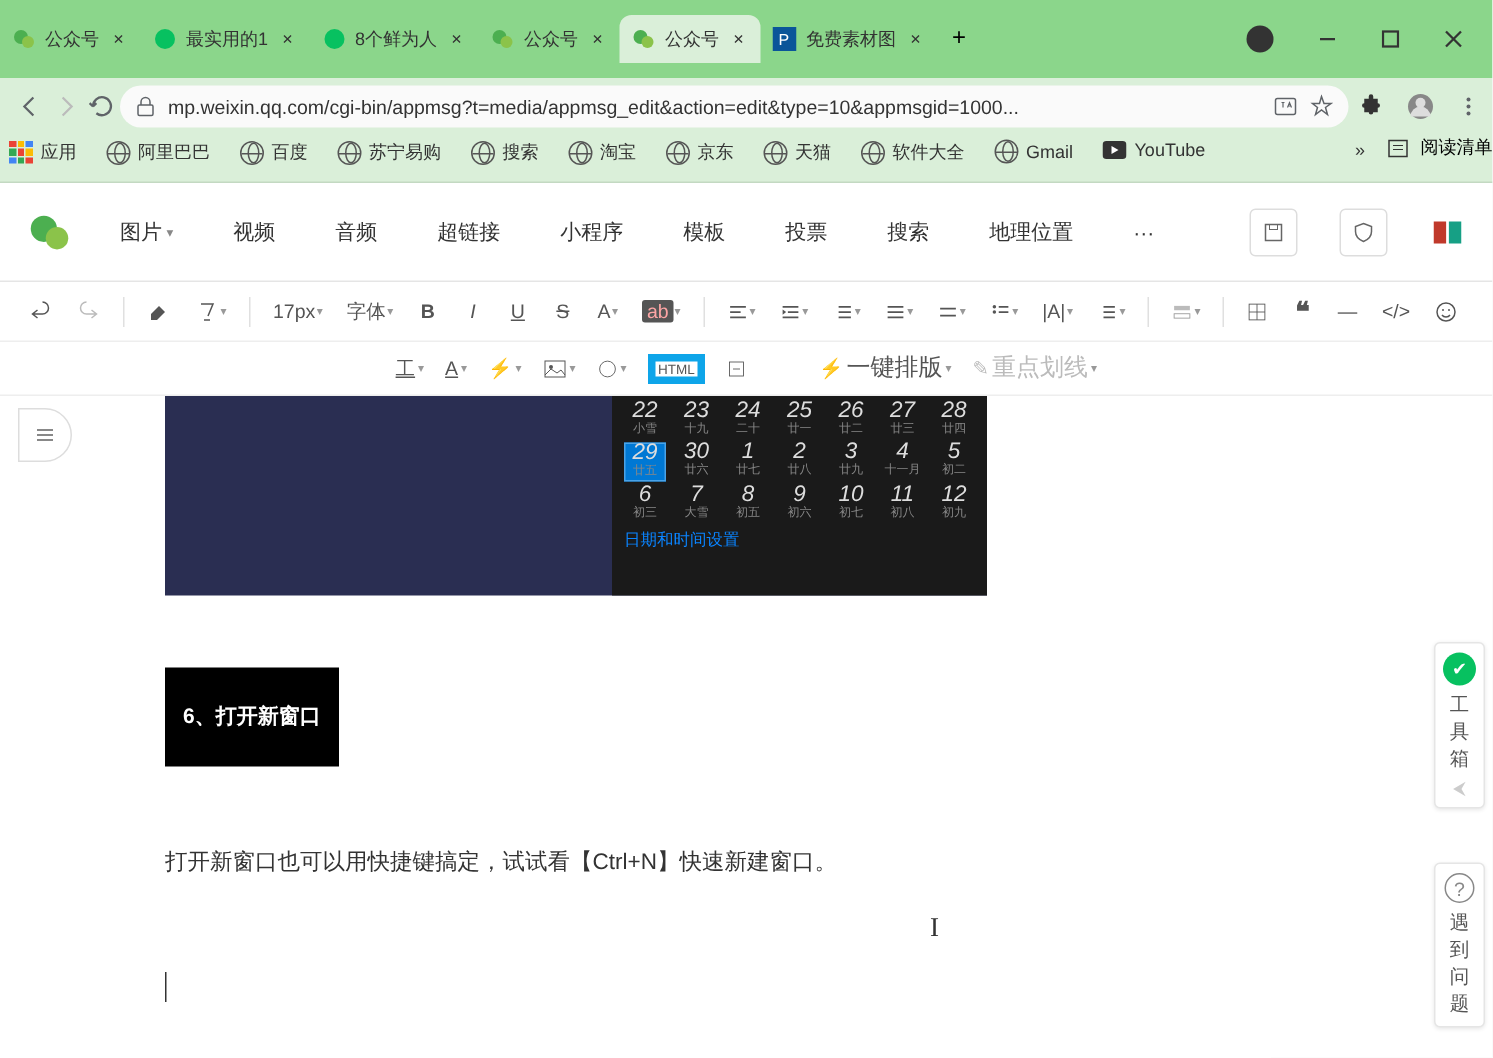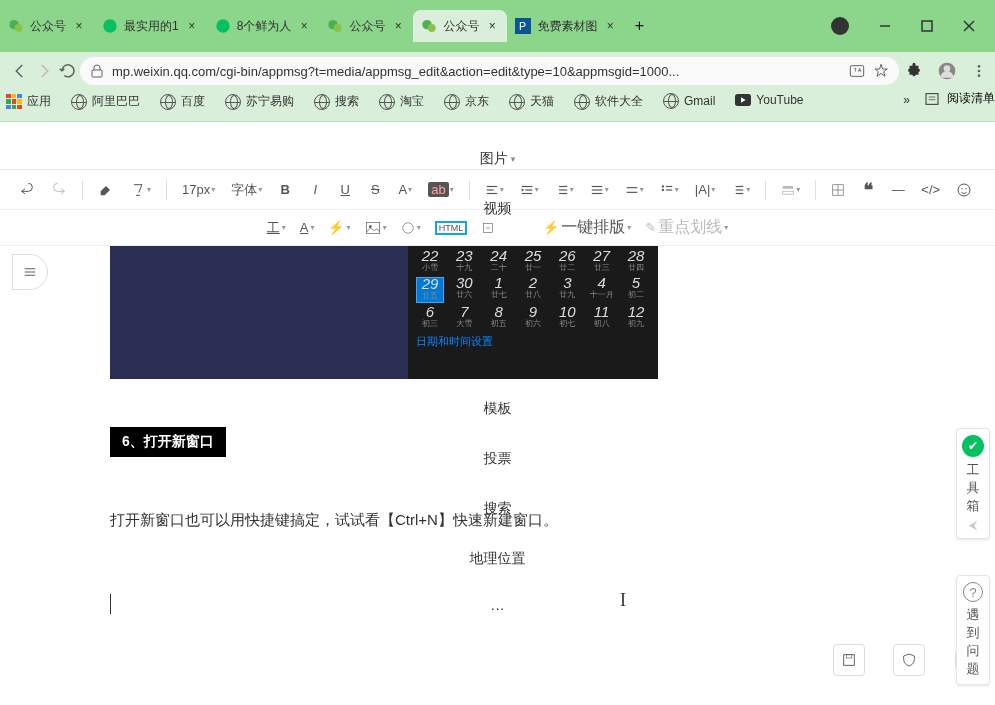--- a/index.html
+++ b/index.html
@@ -32,21 +32,21 @@
 .bm-item .globe::before { content: ""; position: absolute; left: 0; right: 0; top: 50%; border-top: 1px solid #555; }
 .bm-item .globe::after { content: ""; position: absolute; top: 0; bottom: 0; left: 50%; width: 6px; margin-left: -3px; border: 1px solid #555; border-radius: 50%; }
 .apps-icon { width: 16px; height: 16px; display: grid; grid-template-columns: repeat(3,1fr); grid-template-rows: repeat(3,1fr); gap: 1px; }
 .apps-icon span { background: #ea4335; }
 .apps-icon span:nth-child(2){background:#fbbc04}.apps-icon span:nth-child(3){background:#4285f4}.apps-icon span:nth-child(4){background:#34a853}.apps-icon span:nth-child(5){background:#ea4335}.apps-icon span:nth-child(6){background:#fbbc04}.apps-icon span:nth-child(7){background:#4285f4}.apps-icon span:nth-child(8){background:#34a853}
 .bm-spacer { flex: 1; }
 .reading { display: flex; align-items: center; gap: 7px; font-size: 12px; }
 
 
 .editor { background: #fff; height: calc(100% - 106px); }
-.tb1 { height: 48px; display: flex; align-items: center; padding: 0 18px; gap: 24px; border-bottom: 1px solid #e5e5e5; flex-direction: column; }
+.tb1 { height: 66px; display: flex; align-items: center; padding: 0 18px; gap: 24px; border-bottom: 1px solid #e5e5e5; }
 .logo { width: 30px; height: 30px; }
 .tb1 .menu { font-size: 14px; color: #333; display: flex; align-items: center; gap: 3px; padding: 4px 8px; }
 .tb1 .menu .down { font-size: 9px; color: #888; }
 .tb1-right { margin-left: auto; display: flex; gap: 28px; align-items: center; }
 .tb1-right .ibox { width: 32px; height: 32px; border: 1px solid #ddd; border-radius: 4px; display: flex; align-items: center; justify-content: center; }
 
 .tb2 { height: 40px; display: flex; align-items: center; padding: 0 16px; gap: 10px; border-bottom: 1px solid #eee; font-size: 13px; }
 .tb2 .sep { width: 1px; height: 20px; background: #e0e0e0; margin: 0 2px; }
 .tb2 .btn { min-width: 20px; height: 24px; display: flex; align-items: center; justify-content: center; color: #555; padding: 0 3px; }
 .tb2 .btn.txt { font-size: 13px; }
@@ -64,21 +64,21 @@
 .calendar-img { width: 548px; height: 133px; background: #2a2e52; position: relative; color: #aaa; font-size: 10px; }
 .calendar-right { position: absolute; right: 0; top: 0; bottom: 0; width: 250px; background: #1a1a1a; padding: 4px 8px; }
 .cal-row { display: flex; justify-content: space-between; margin-bottom: 3px; }
 .cal-cell { width: 28px; text-align: center; line-height: 12px; }
 .cal-cell .d { font-size: 15px; color: #ddd; font-style: italic; }
 .cal-cell .s { font-size: 8px; color: #888; }
 .cal-cell.today { background: #0078d4; border: 1px solid #4aa3e8; }
 .cal-footer { color: #0a84ff; font-size: 11px; margin-top: 4px; }
 .cursor { position: absolute; right: 86px; top: 4px; color: #fff; font-size: 14px; }
 
-.heading-box { display: inline-block; background: #000; color: #fff; padding: 6px 12px; font-size: 14px; font-weight: bold; margin-top: 48px; }
+.heading-box { display: inline-block; background: #000; color: #fff; padding: 24px 12px; font-size: 14px; font-weight: bold; margin-top: 48px; }
 .body-text { font-size: 15px; color: #333; margin-top: 54px; }
 .caret-line { margin-top: 64px; height: 20px; border-left: 1.5px solid #333; }
 .text-cursor { position: absolute; left: 620px; top: 344px; font-family: serif; font-size: 18px; color: #333; }
 
 
 .side-float { position: absolute; right: 5px; width: 34px; background: #fff; border: 1px solid #e5e5e5; border-radius: 4px; display: flex; flex-direction: column; align-items: center; padding: 6px 2px; box-shadow: 0 1px 3px rgba(0,0,0,0.1); }
 .side-float.top { top: 428px; }
 .side-float.bot { top: 575px; }
 .side-float .ic { width: 22px; height: 22px; border-radius: 50%; background: #07c160; color: #fff; display: flex; align-items: center; justify-content: center; font-size: 12px; margin-bottom: 4px; }
 .side-float .char { font-size: 13px; color: #555; line-height: 18px; }
@@ -485,21 +485,21 @@
         </svg>
         <span class="down">▾</span>
       </div>
     <div class="btn">
         <svg width="14" height="14" viewBox="0 0 24 24">
           <circle cx="12" cy="12" r="9" fill="none" stroke="#555"></circle>
         </svg>
         <span class="down">▾</span>
       </div>
     <div class="btn">
-        <span style="border:2px solid #0ea5e9;padding:0 2px;font-size:9px">HTML</span>
+        <span style="border:5px solid #0ea5e9;padding:0 2px;font-size:9px">HTML</span>
       </div>
     <div class="btn">
         <svg width="14" height="14" viewBox="0 0 24 24">
           <rect x="4" y="4" width="16" height="16" fill="none" stroke="#555"></rect>
           <path d="M8 12h8" stroke="#555"></path>
         </svg>
       </div>
     <div style="width:20px"></div>
     <div class="btn">⚡<span class="label">一键排版</span><span class="down">▾</span></div>
     <div class="btn" style="color:#bbb">✎<span class="label">重点划线</span><span class="down">▾</span></div>

